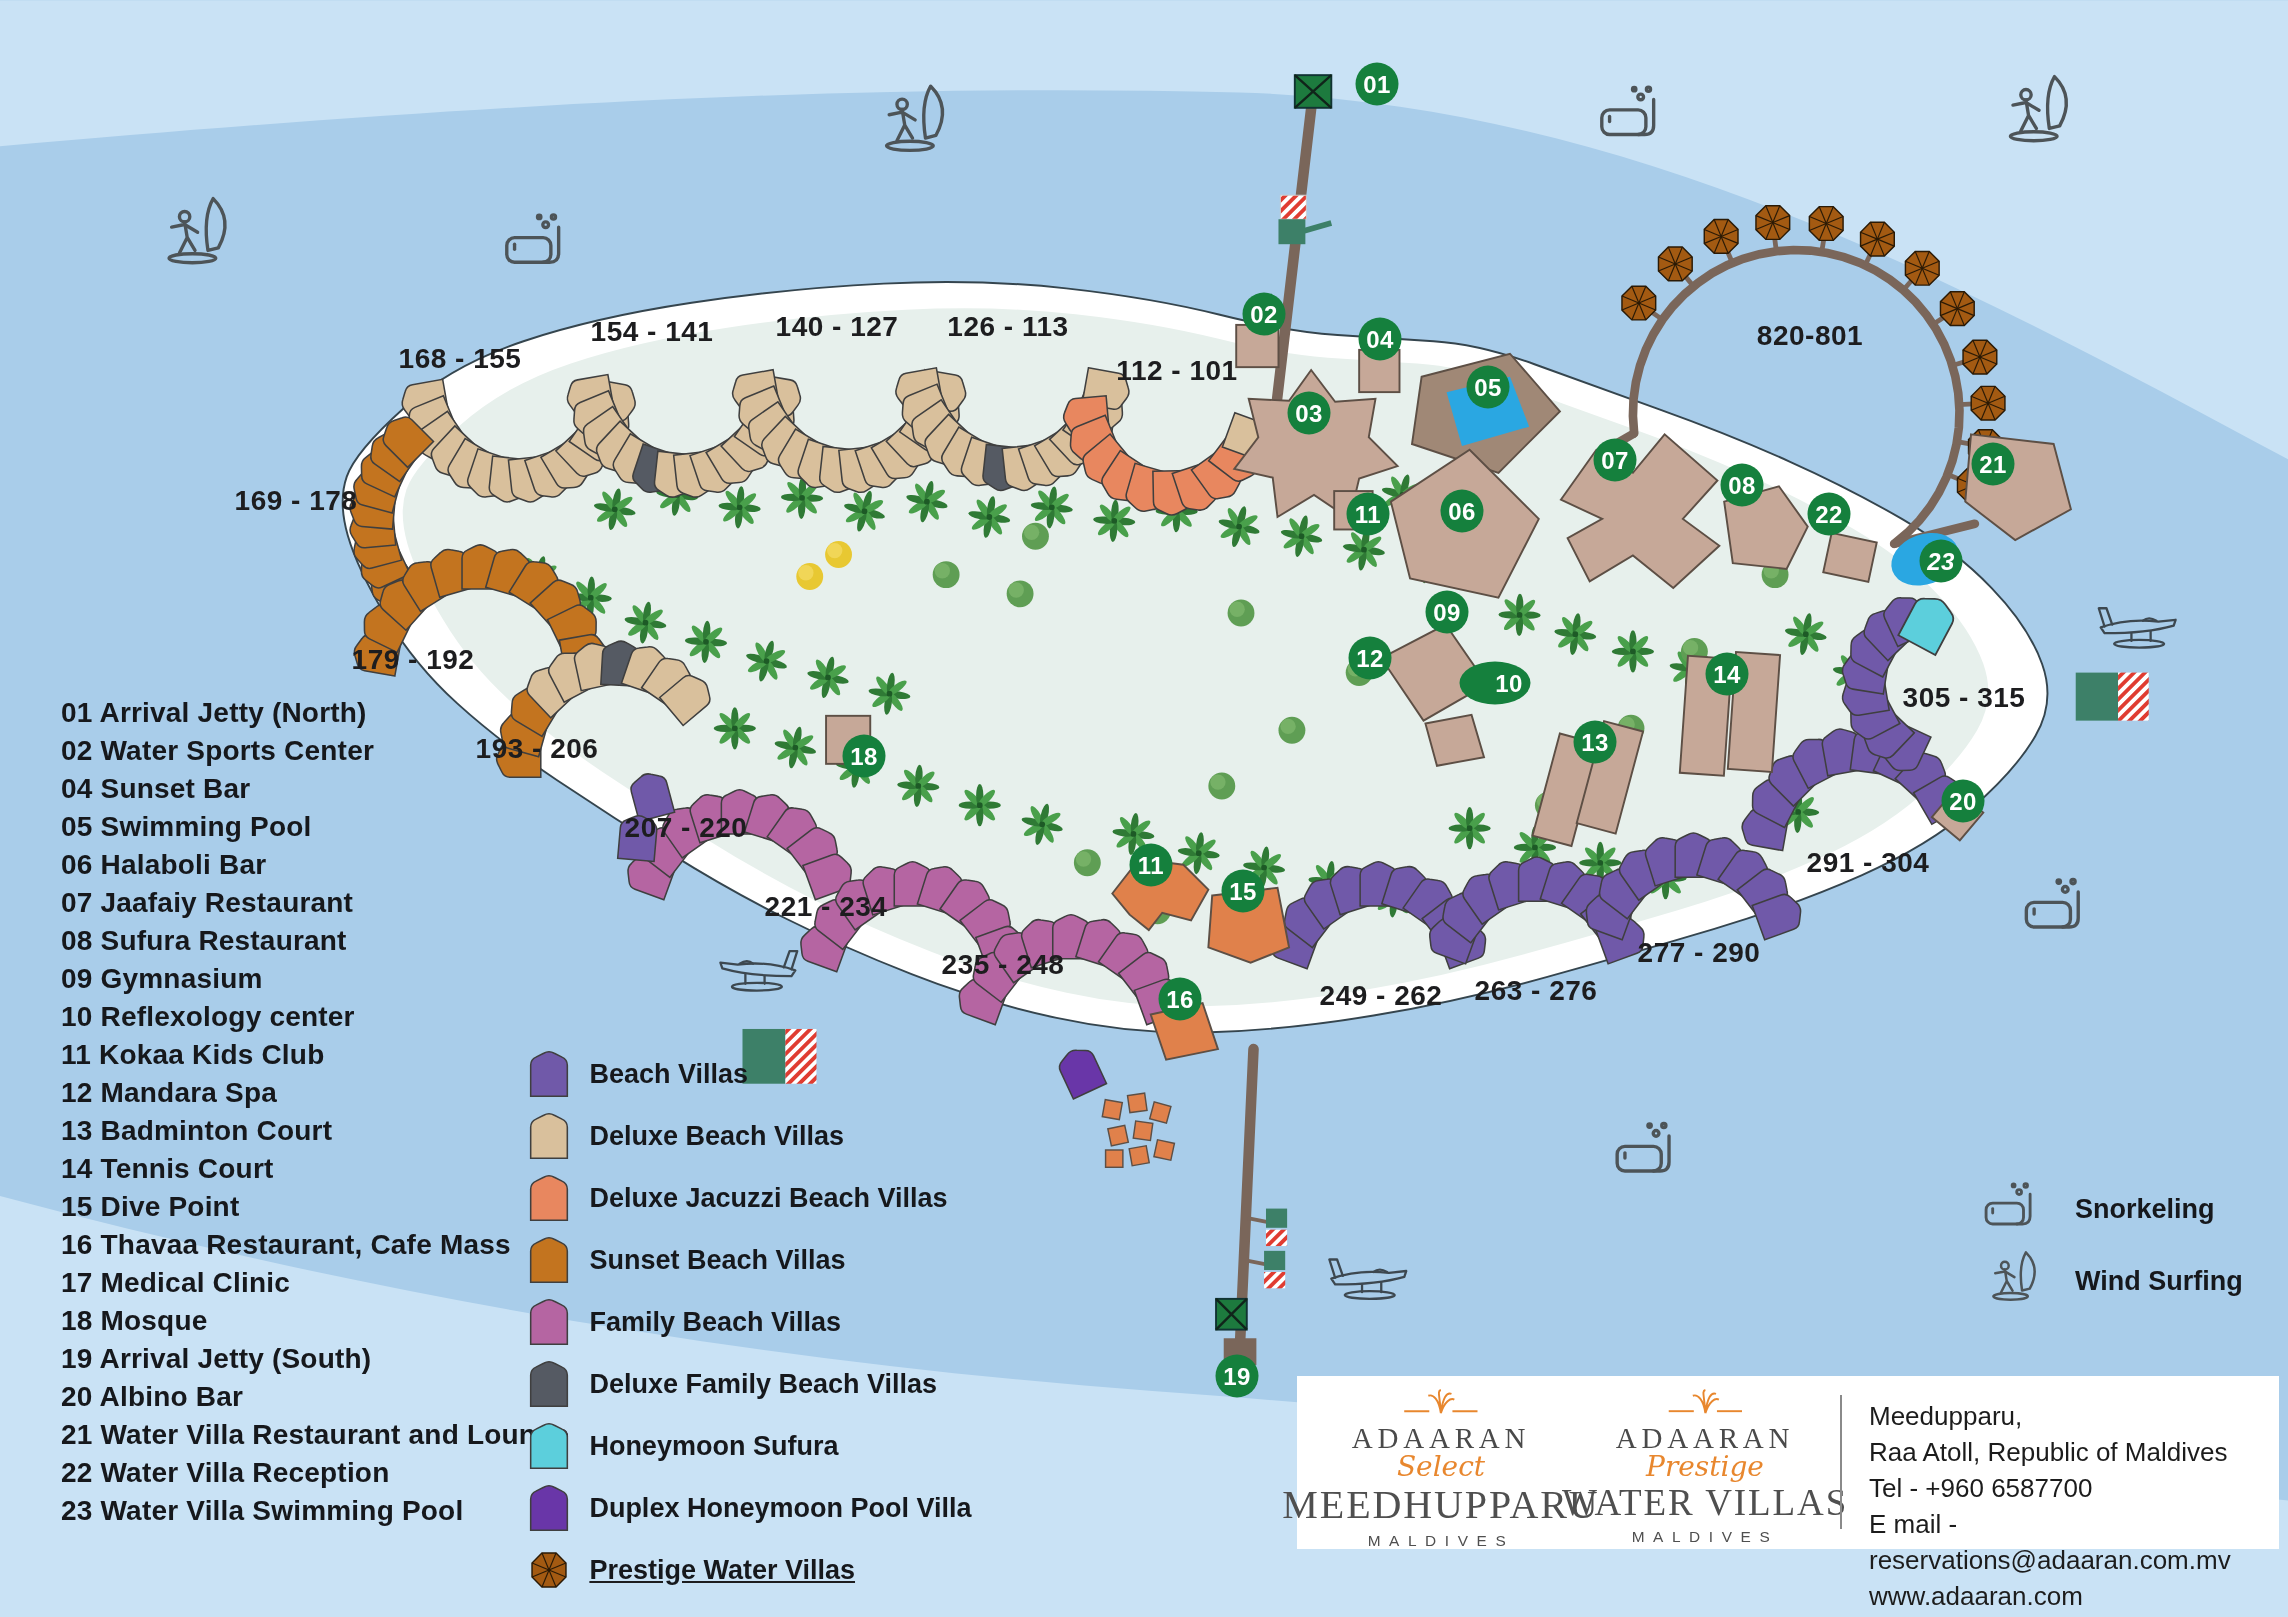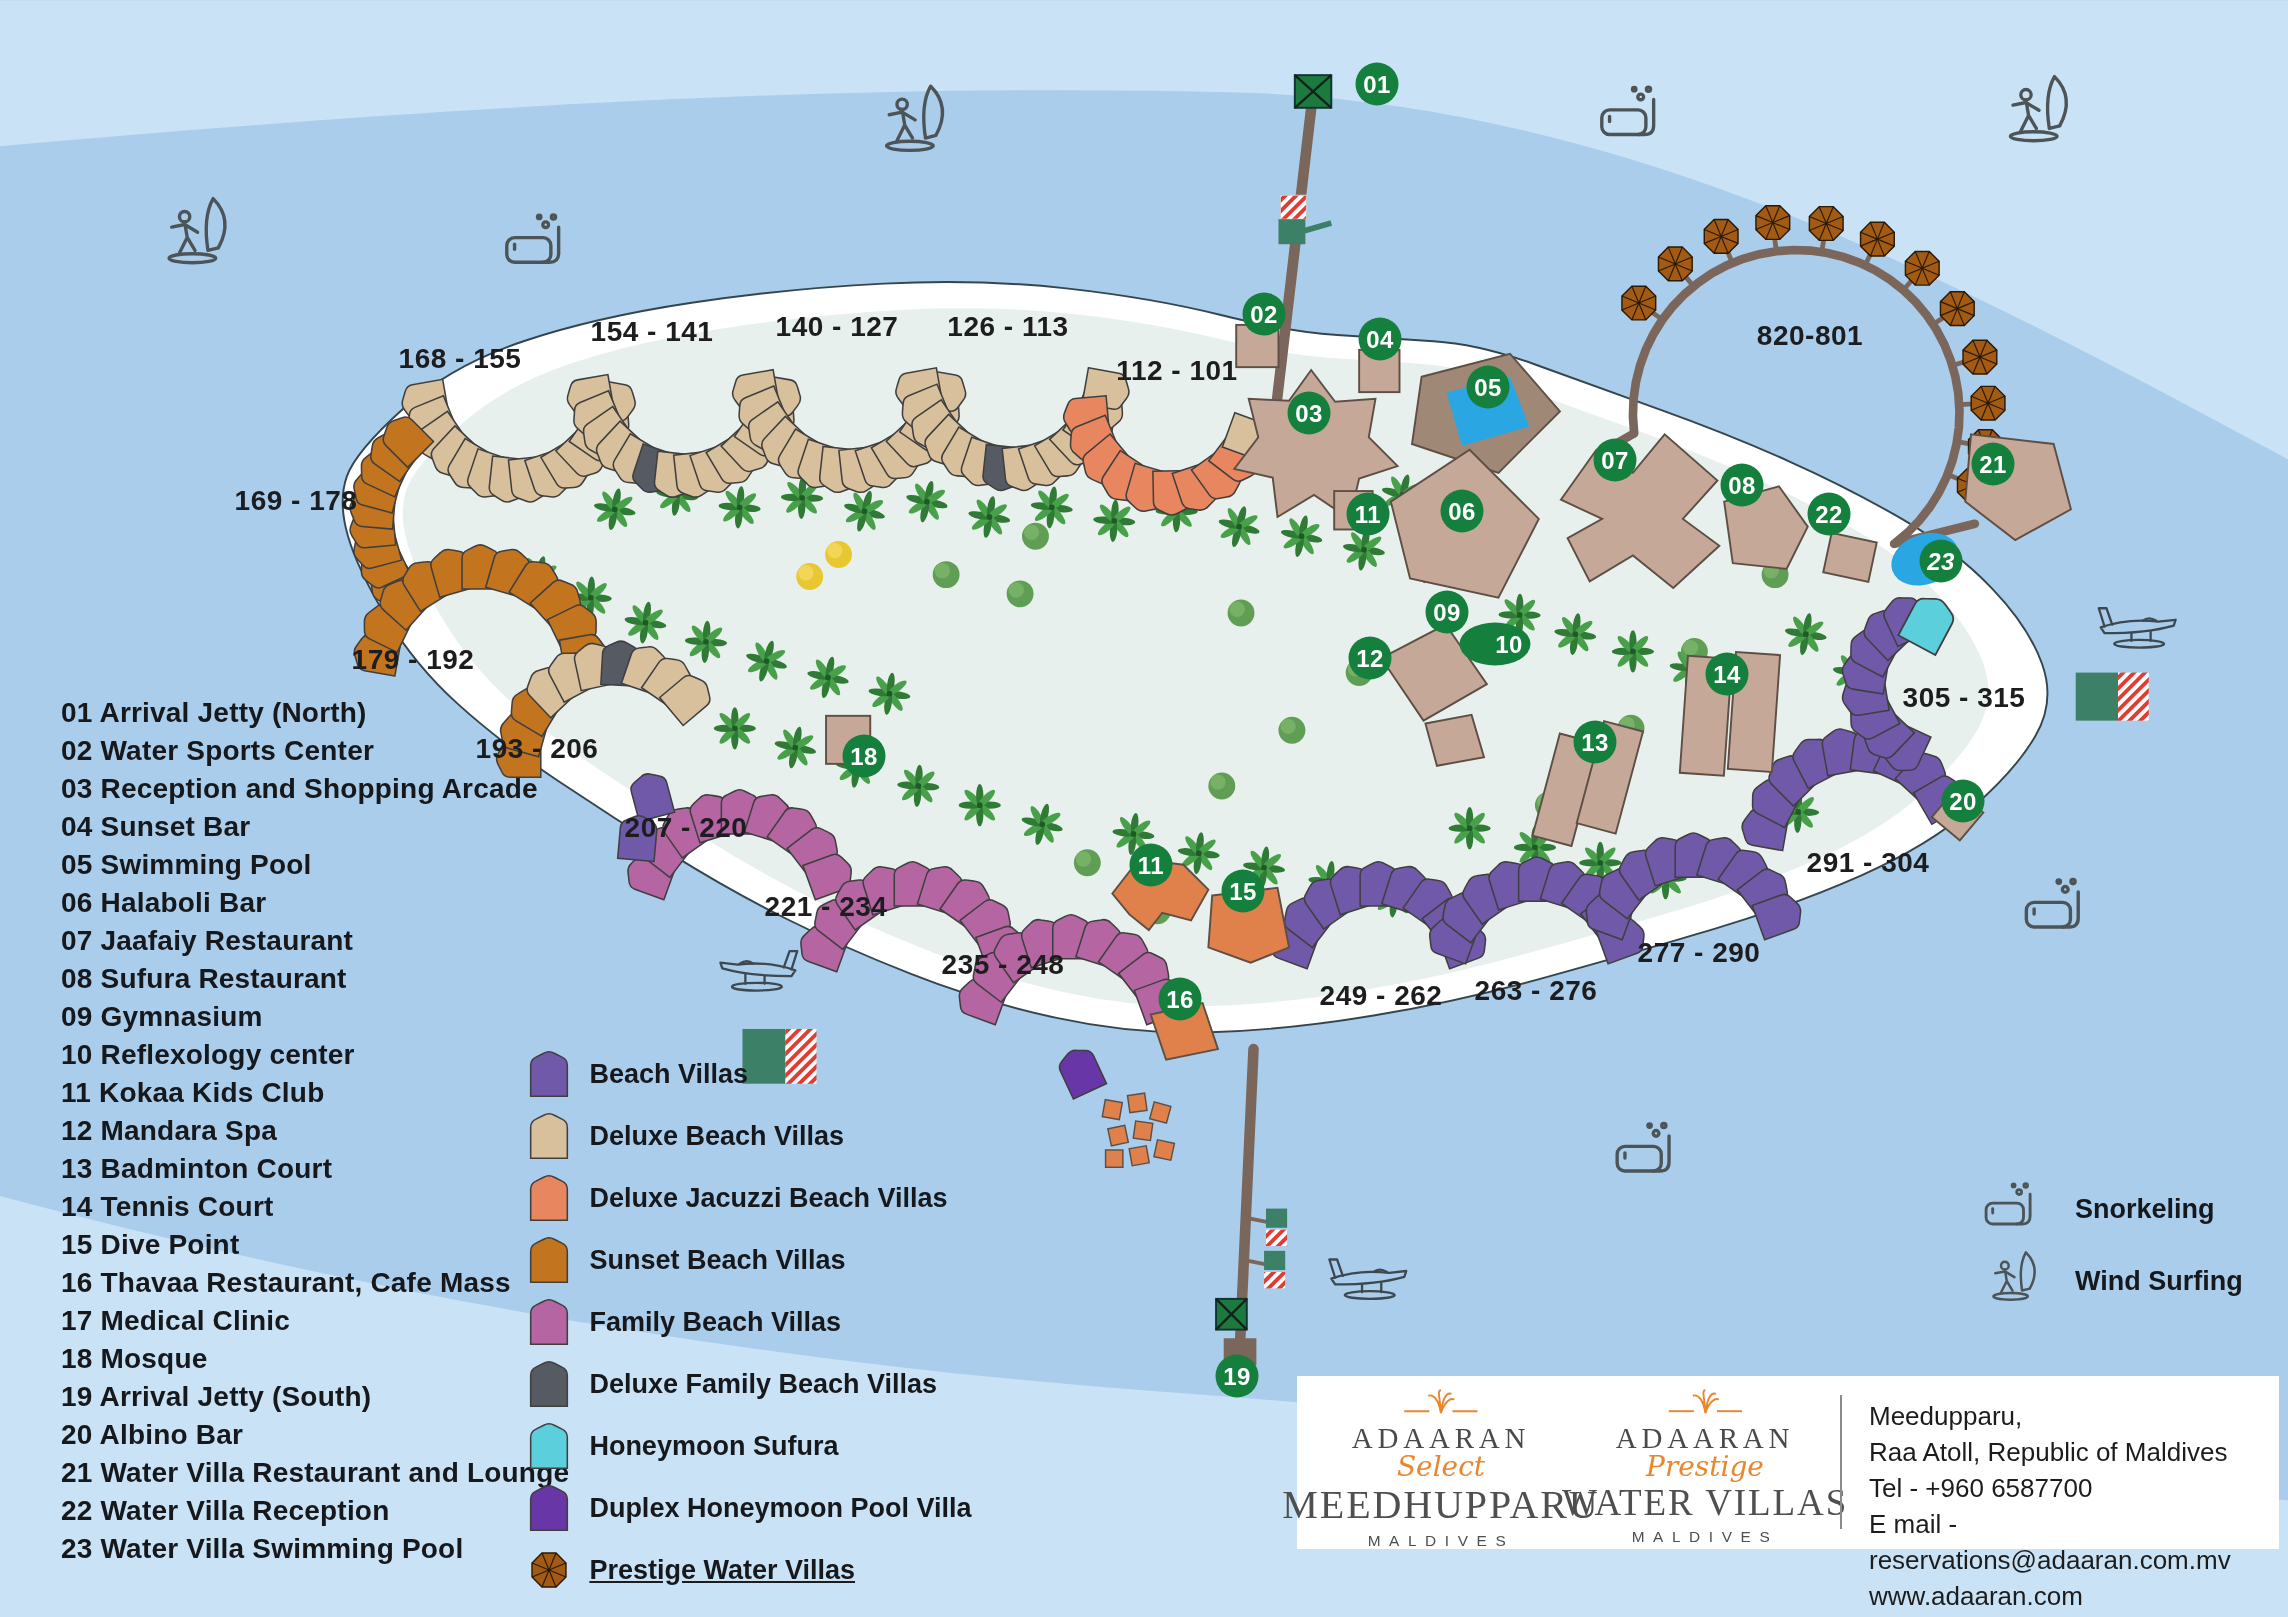--- a/index.html
+++ b/index.html
@@ -1095,39 +1095,38 @@
   <div id="markers">
       <div class="marker" style="left: 1377px; top: 84px;">01</div>
       <div class="marker" style="left: 1264px; top: 314px;">02</div>
       <div class="marker" style="left: 1309px; top: 413px;">03</div>
       <div class="marker" style="left: 1380px; top: 339px;">04</div>
       <div class="marker" style="left: 1488px; top: 387px;">05</div>
       <div class="marker" style="left: 1462px; top: 511px;">06</div>
       <div class="marker" style="left: 1615px; top: 460px;">07</div>
       <div class="marker" style="left: 1742px; top: 485px;">08</div>
       <div class="marker" style="left: 1447px; top: 612px;">09</div>
-      <div class="marker" style="left: 1495px; top: 644px; padding-left: 28px;">10</div>
+      <div class="marker" style="left: 1495px; top: 683px; padding-left: 28px;">10</div>
       <div class="marker" style="left: 1368px; top: 514px;">11</div>
       <div class="marker" style="left: 1370px; top: 658px;">12</div>
       <div class="marker" style="left: 1595px; top: 742px;">13</div>
       <div class="marker" style="left: 1727px; top: 674px;">14</div>
       <div class="marker" style="left: 1243px; top: 891px;">15</div>
       <div class="marker" style="left: 1180px; top: 999px;">16</div>
       <div class="marker" style="left: 1151px; top: 865px;">11</div>
       <div class="marker" style="left: 864px; top: 756px;">18</div>
       <div class="marker" style="left: 1237px; top: 1376px;">19</div>
       <div class="marker" style="left: 1963px; top: 801px;">20</div>
       <div class="marker" style="left: 1993px; top: 464px;">21</div>
       <div class="marker" style="left: 1829px; top: 514px;">22</div>
       <div class="marker" style="left: 1941px; top: 561px; font-style: italic;">23</div>
     </div>
   <div id="location-list">
       <div class="locItem">01 Arrival Jetty (North)</div>
       <div class="locItem">02 Water Sports Center</div>
-      <div class="locItem">03 Reception and Shopping Arcade</div>
       <div class="locItem">04 Sunset Bar</div>
       <div class="locItem">05 Swimming Pool</div>
       <div class="locItem">06 Halaboli Bar</div>
       <div class="locItem">07 Jaafaiy Restaurant</div>
       <div class="locItem">08 Sufura Restaurant</div>
       <div class="locItem">09 Gymnasium</div>
       <div class="locItem">10 Reflexology center</div>
       <div class="locItem">11 Kokaa Kids Club</div>
       <div class="locItem">12 Mandara Spa</div>
       <div class="locItem">13 Badminton Court</div>

